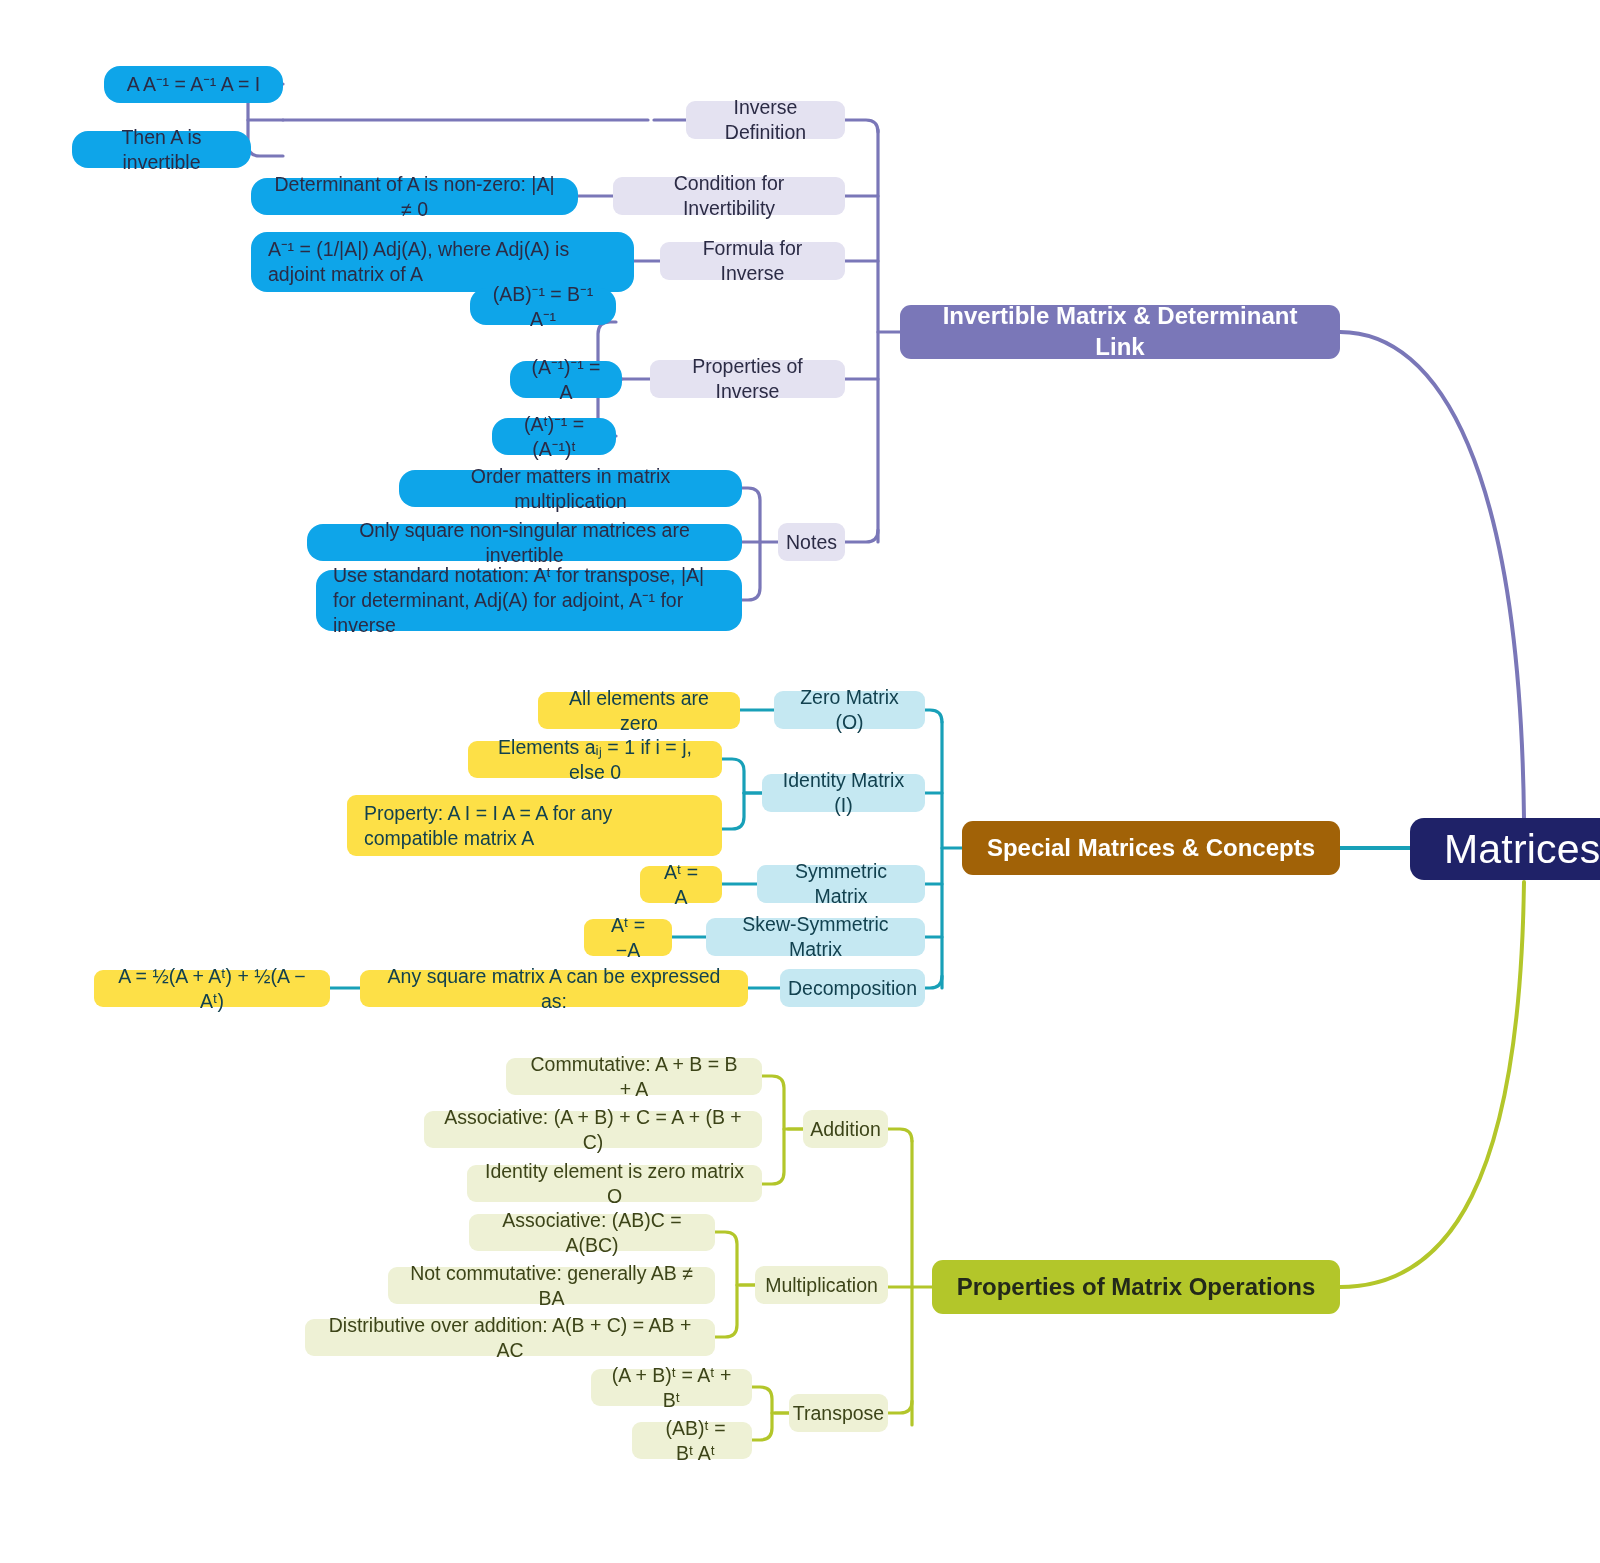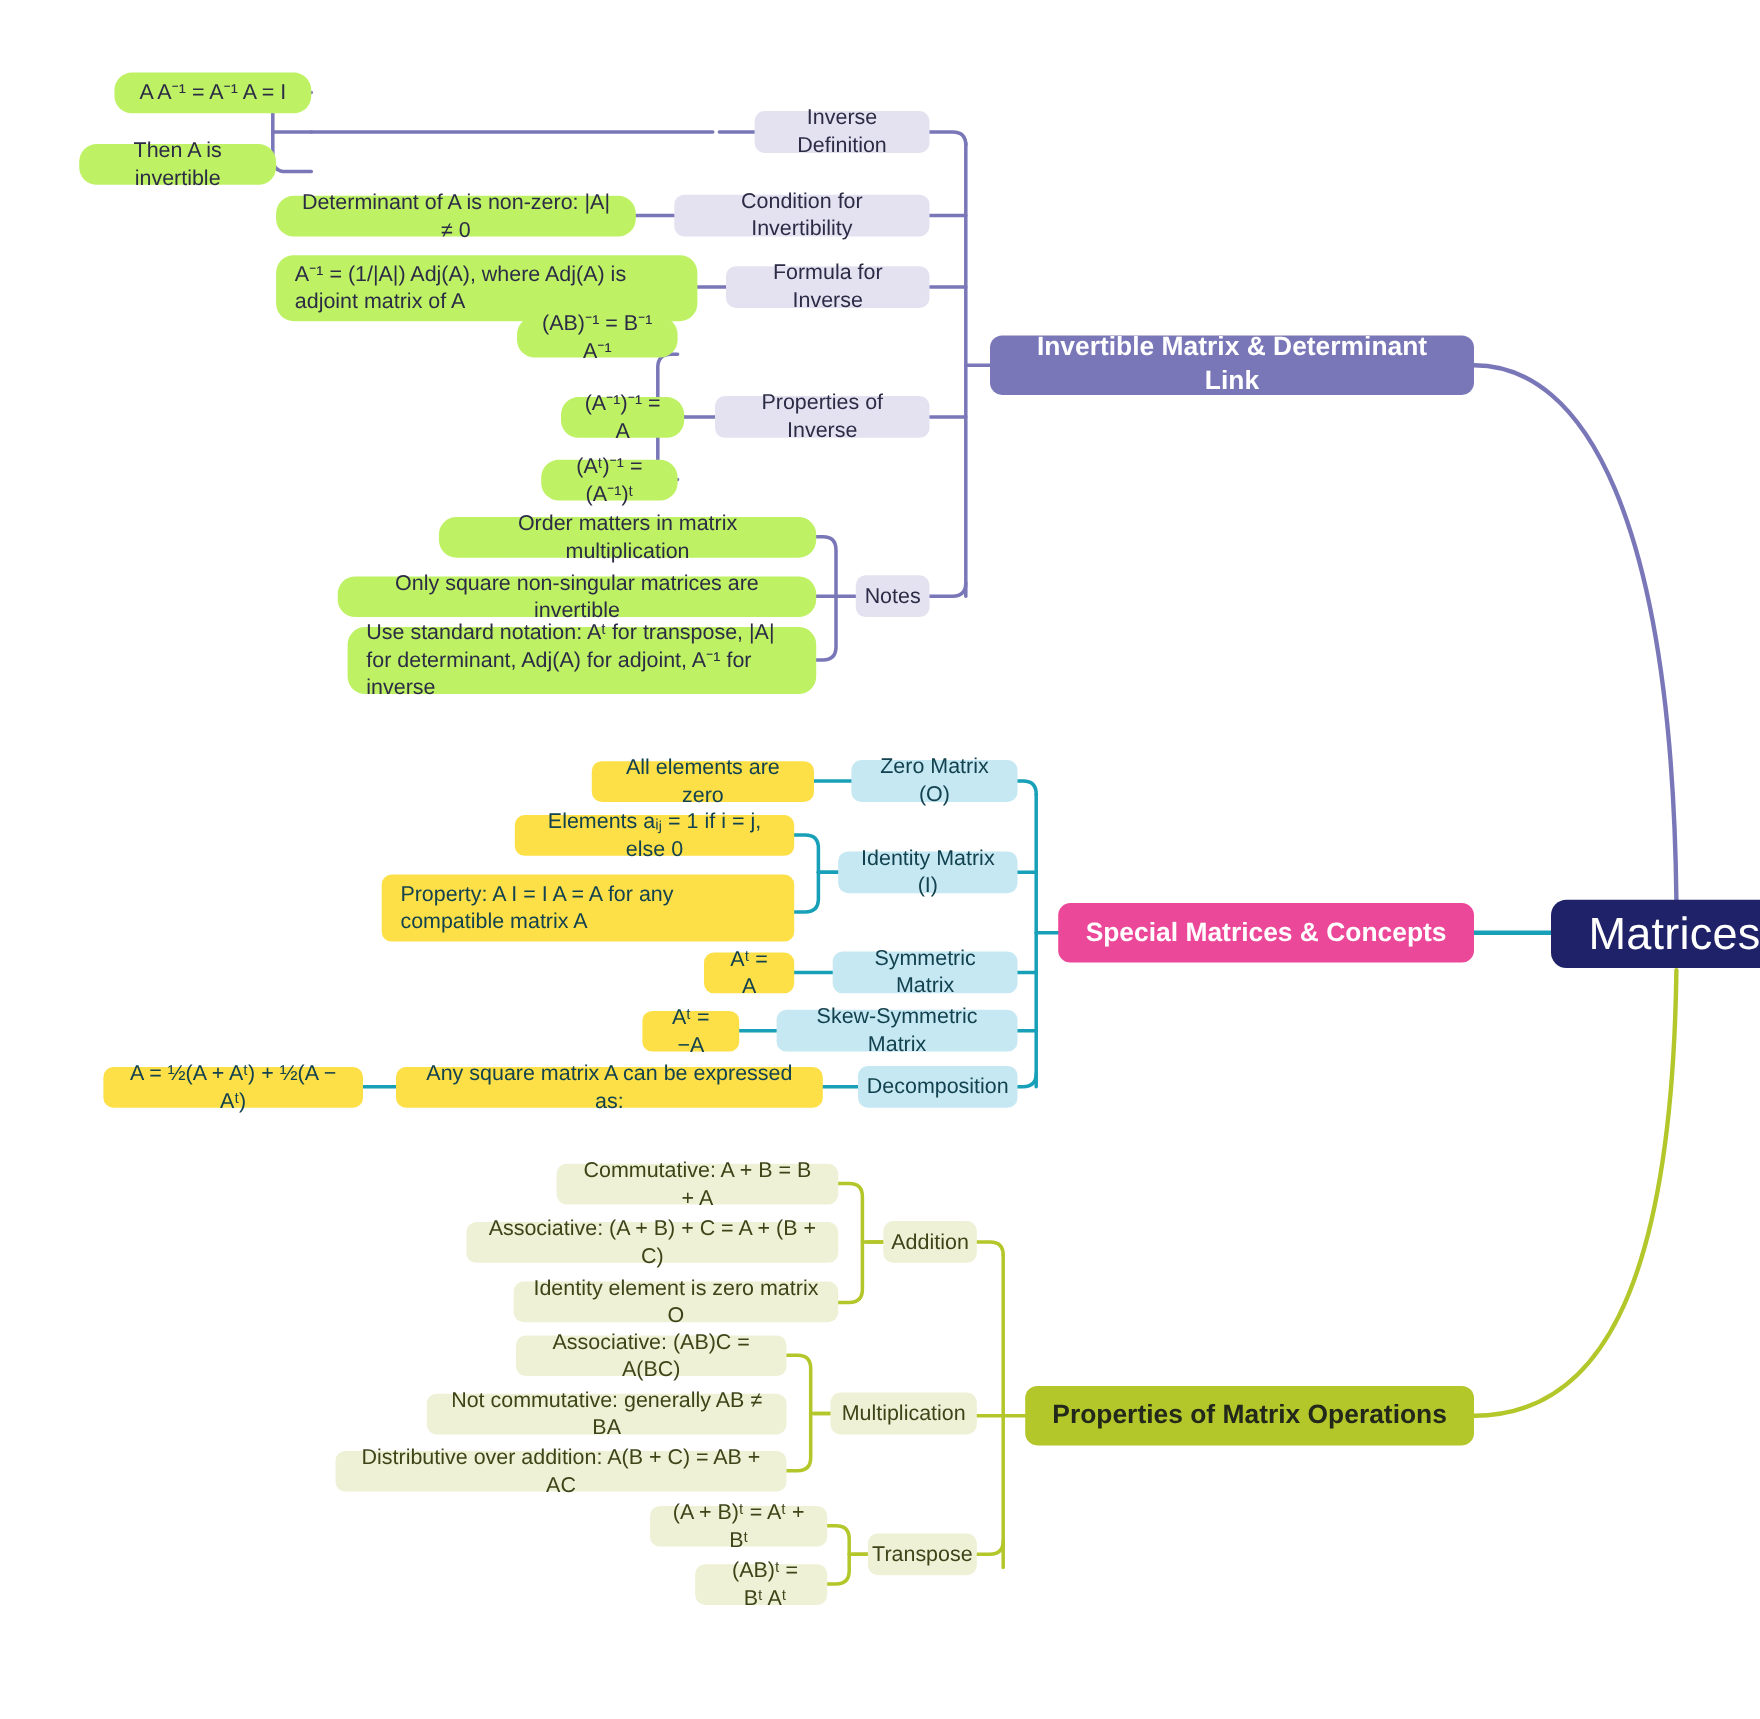--- a/index.html
+++ b/index.html
@@ -50,21 +50,21 @@
   
   .branch {
     font-size: 24px;
     font-weight: 700;
     border-radius: 11px;
     justify-content: center;
     text-align: center;
     padding: 0 18px;
   }
   .branch.purple { background: #7a77b8; color: #ffffff; }
-  .branch.teal   { background: #ec4899; color: #ffffff; justify-content: center; }
+  .branch.teal   { background: #a16207; color: #ffffff; justify-content: center; }
   .branch.green  { background: #b3c62a; color: #23291a; }
 
   
   .sub {
     font-size: 19.5px;
     font-weight: 400;
     justify-content: center;
     text-align: center;
     padding: 0 16px;
     border-radius: 9px;
@@ -74,21 +74,21 @@
   .sub.green  { background: #eef1d5; color: #3c4418; }
 
   
   .leaf {
     font-size: 19.5px;
     font-weight: 400;
     padding: 9px 17px;
     border-radius: 9px;
     align-items: center;
   }
-  .leaf.purple { background: #bef264; color: #2b2b45; border-radius: 16px; }
+  .leaf.purple { background: #0ea5e9; color: #2b2b45; border-radius: 16px; }
   .leaf.teal   { background: #fde047; color: #12414f; }
   .leaf.green  { background: #eef1d5; color: #3c4418; }
   .leaf.l  { justify-content: center; text-align: left; }
   .leaf.c  { justify-content: center;     text-align: center; }
 </style>
 </head>
 <body>
 
 <div id="canvas">
 

